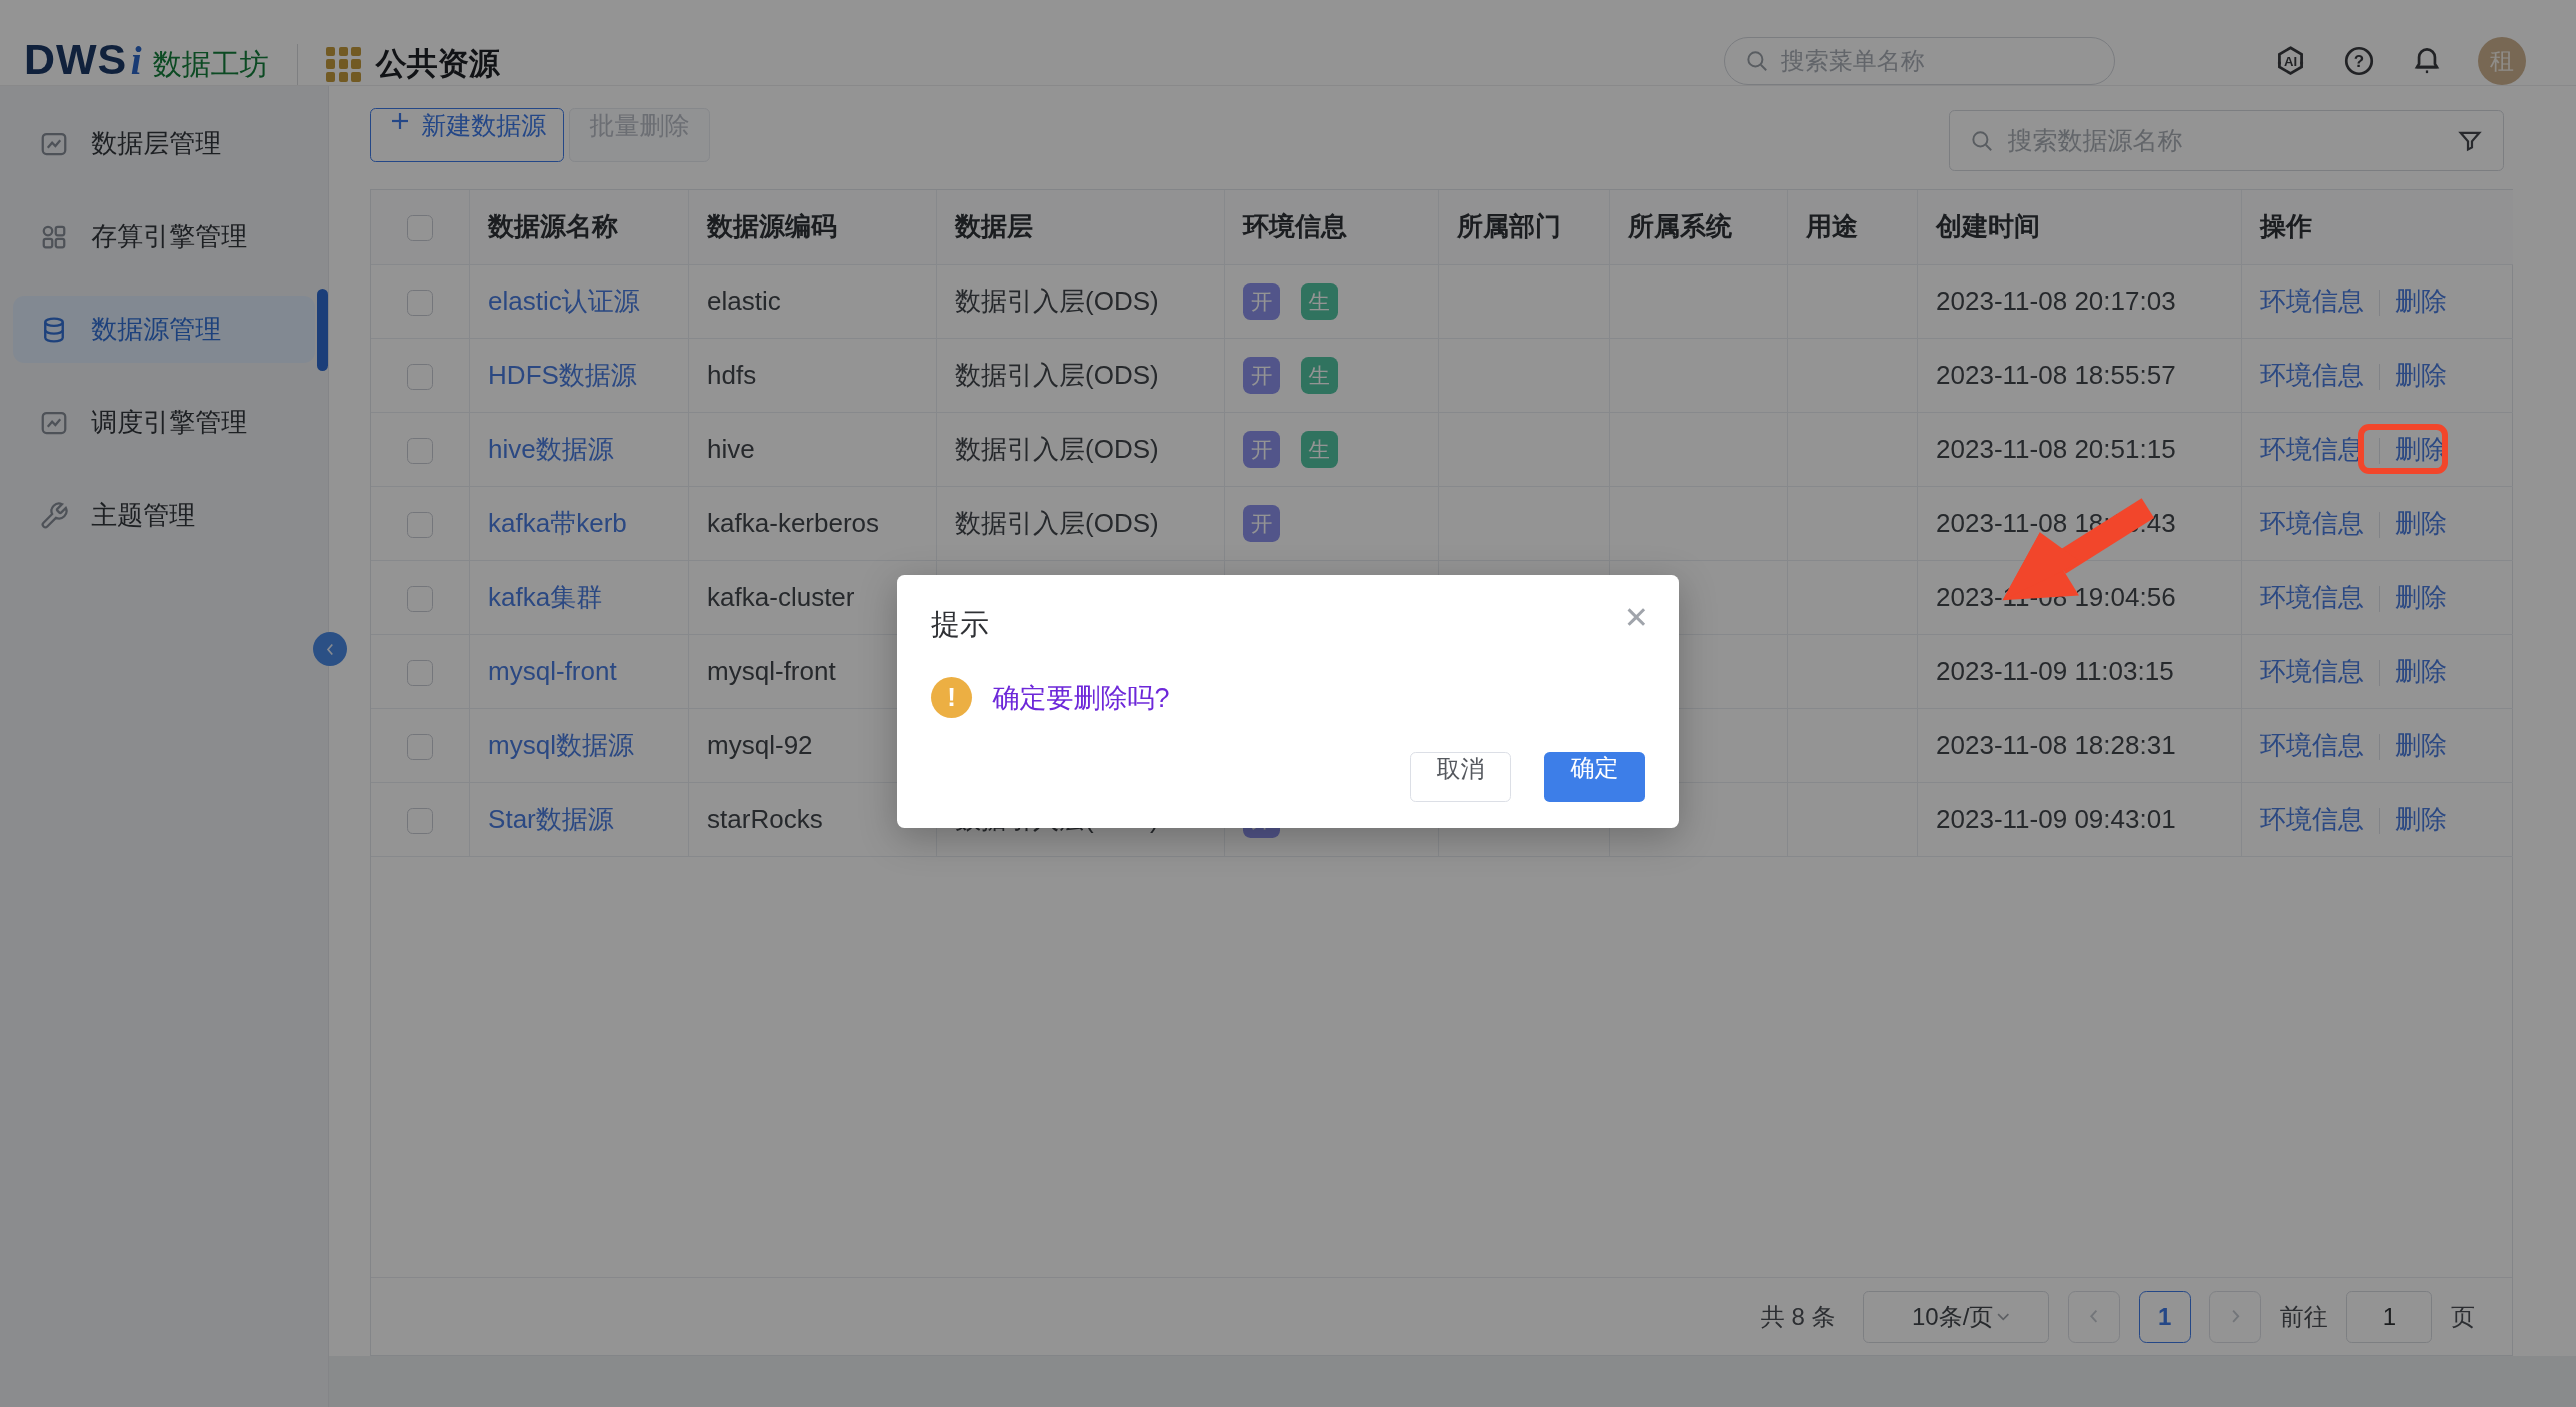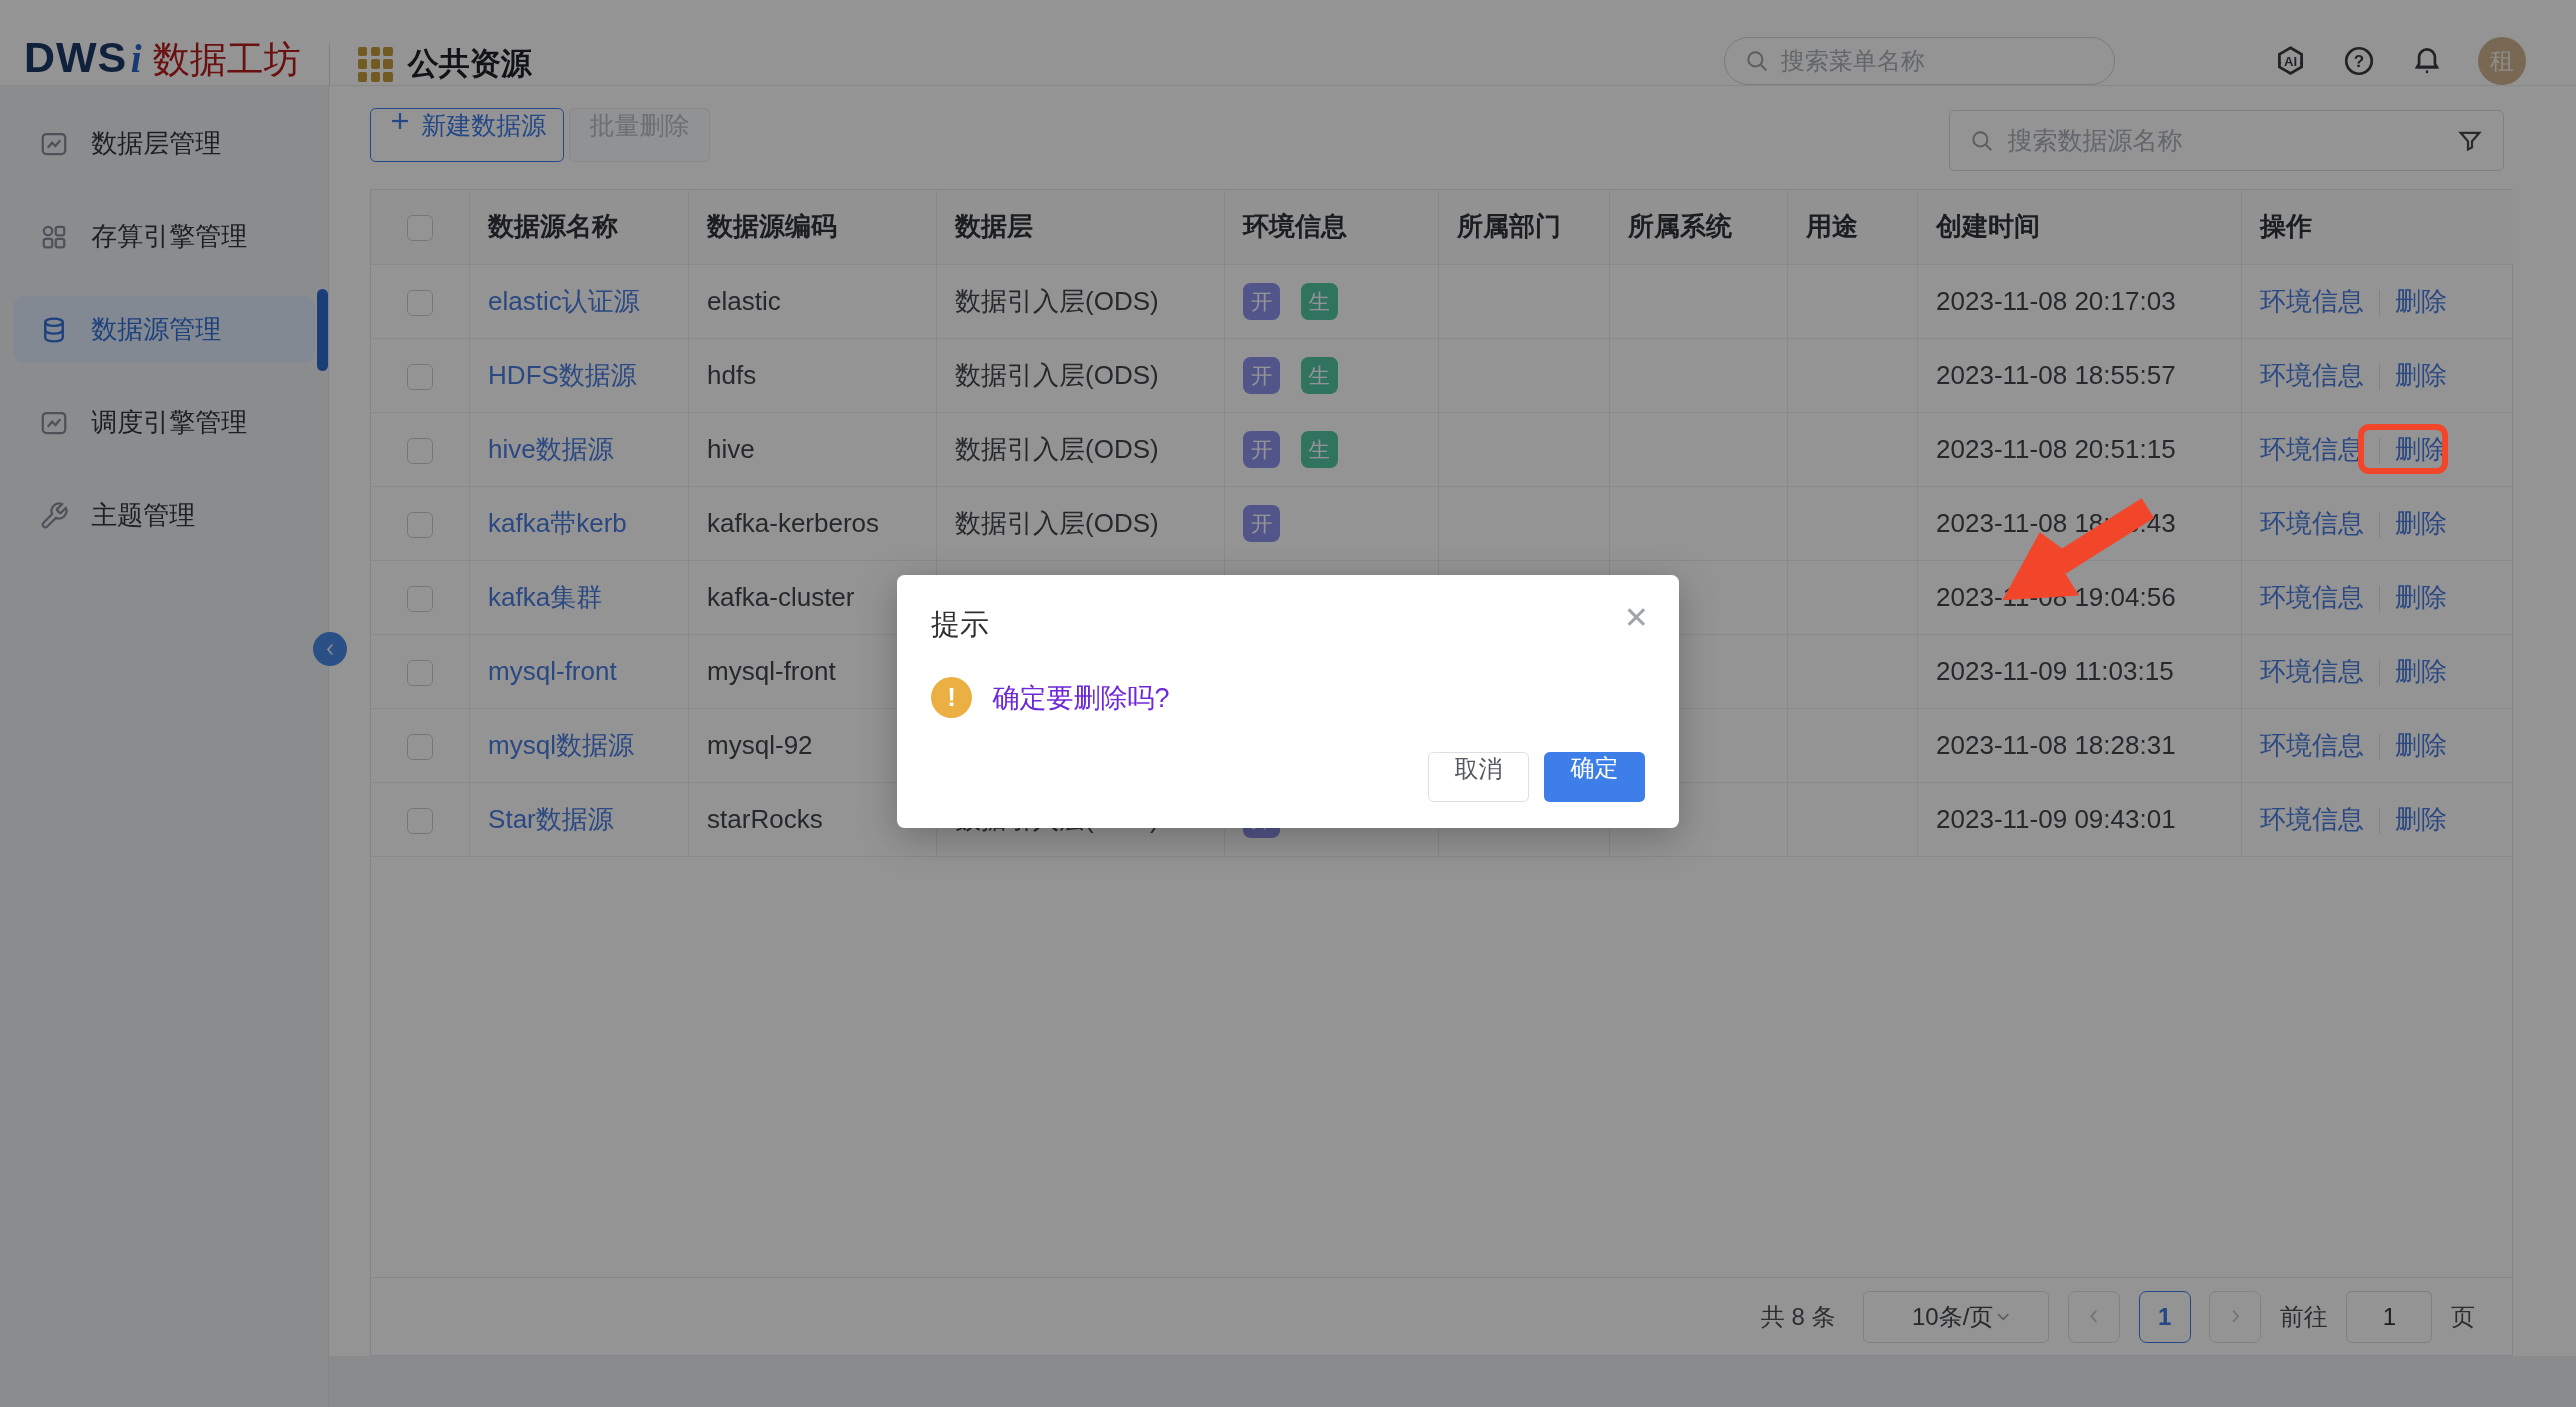--- a/index.html
+++ b/index.html
@@ -5,21 +5,21 @@
   * { margin:0; padding:0; box-sizing:border-box; }
   html,body { width:2576px; height:1407px; overflow:hidden;
     font-family:"Liberation Sans","DejaVu Sans",sans-serif; background:#edeff2; }
 
   
   .topbar { position:absolute; left:0; top:0; width:2576px; height:86px; background:#ffffff;
     border-bottom:0.9px solid #ececee; display:flex; align-items:flex-end; padding:0 50px 0 24px; z-index:5; }
   .logo { display:flex; align-items:baseline; }
   .logo-dws { font-size:43px; font-weight:800; color:#1c3a68; letter-spacing:0.9px; }
   .logo-i { font-family:"Liberation Serif",serif; font-style:italic; font-weight:700; font-size:39px; color:#2c67c8; margin-left:3.7px; }
-  .logo-product { font-size:37px; color:#b91c1c; margin-left:11.2px; }
+  .logo-product { font-size:29px; color:#15803d; margin-left:11.2px; }
   .topbar-divider { width:0.9px; height:41px; background:#d9dbdf; margin:0 28px; }
   .menu-entry { display:flex; align-items:center; gap:15px; }
   .grid-icon { width:35px; height:35px; display:grid; grid-template-columns:repeat(3,1fr); gap:3.7px; }
   .grid-icon span { background:#c59b3d; border-radius:1.9px; }
   .menu-title { font-size:31px; font-weight:700; color:#1e2126; }
   .top-search { margin-left:auto; width:391px; height:48px; border:1.9px solid #d4d7dd; border-radius:24px;
     display:flex; align-items:center; padding:0 18.6px; gap:11.2px; color:#a8adb5; }
   .top-search input { border:none; outline:none; background:transparent; font-size:24px; width:100%;
     color:#5a5e66; font-family:inherit; }
   .top-search input::placeholder { color:#aaafb7; }
@@ -94,21 +94,21 @@
   
   .overlay { position:absolute; inset:0; background:rgba(0,0,0,0.42); z-index:40; }
   .modal { position:absolute; left:897px; top:575px; width:782px; height:253px; background:#ffffff;
     border-radius:7.4px; box-shadow:0 9.3px 37px rgba(0,0,0,0.25); z-index:50; }
   .modal-title { position:absolute; left:34px; top:30px; font-size:29px; color:#2f3135; }
   .modal-close { position:absolute; right:30px; top:28px; font-size:30px; color:#a0a4ab; cursor:pointer; line-height:1; }
   .modal-body { position:absolute; left:34px; top:102px; display:flex; align-items:center; gap:20.5px; }
   .warn-icon { width:41px; height:41px; border-radius:50%; background:#ecaf43; color:#fff; font-weight:800;
     font-size:26px; display:flex; align-items:center; justify-content:center; }
   .modal-msg { font-size:27px; color:#6d28d9; }
-  .modal-footer { position:absolute; right:34px; bottom:26px; display:flex; gap:15px; }
+  .modal-footer { position:absolute; right:34px; bottom:26px; display:flex; gap:33px; }
   .btn-cancel { width:101px; height:50px; border:0.9px solid #dcdfe6; background:#fff; color:#55585e; font-size:24px; }
   .btn-confirm { width:101px; height:50px; border:none; background:#3d7ee8; color:#fff; font-size:24px; }
 
   
   .hl-box { position:absolute; left:2358px; top:424px; width:90px; height:50px; border:6.5px solid #f2462b;
     border-radius:11.2px; z-index:62; pointer-events:none; }
   .anno-svg { position:absolute; left:0; top:0; z-index:62; pointer-events:none; }
 </style>
 </head>
 <body>

